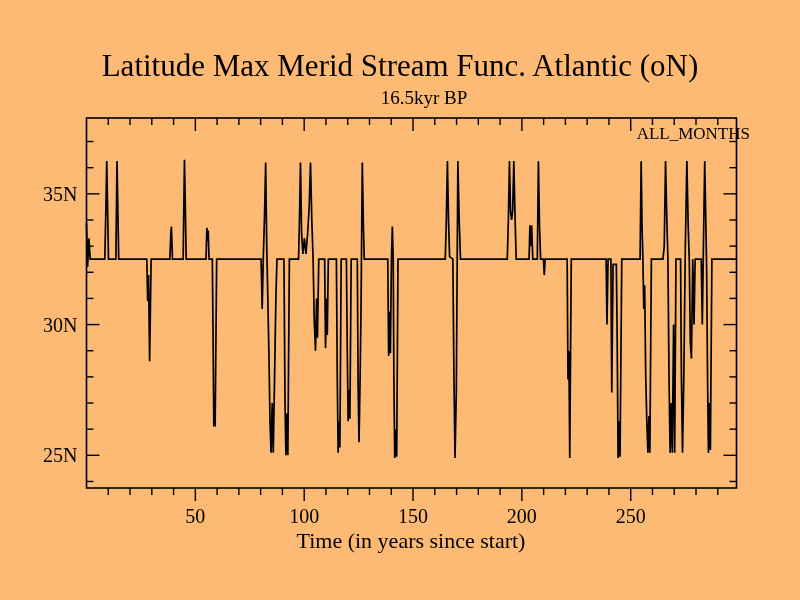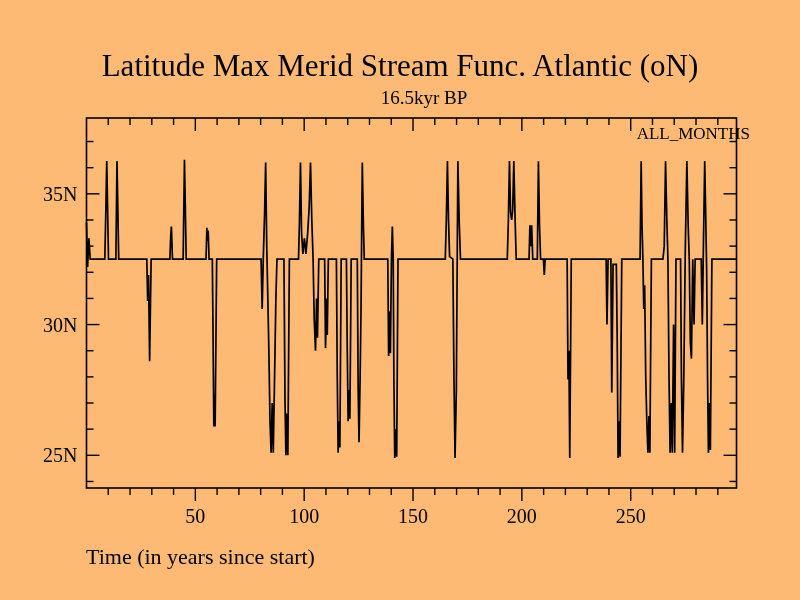--- a/index.html
+++ b/index.html
@@ -8,21 +8,21 @@
     font-family:"Liberation Serif","DejaVu Serif",serif;color:#000;overflow:hidden;
   }
   .abs{position:absolute;}
   #chart-title{
     left:40px;right:40px;top:48px;text-align:center;font-size:31px;
     white-space:nowrap;letter-spacing:0px;
   }
   #sub-left{left:86px;top:88px;font-size:19px;white-space:nowrap;}
   #sub-center{left:86px;width:676px;top:87px;text-align:center;font-size:19px;white-space:nowrap;}
   #sub-right{right:50px;top:87px;font-size:17px;white-space:nowrap;margin-top:37px;}
-  #xaxis-title{left:86px;width:650px;top:528px;font-size:22px;white-space:nowrap;margin-top:16px;}
+  #xaxis-title{left:86px;width:650px;top:528px;text-align:center;font-size:22px;white-space:nowrap;}
   #plot-svg{left:0;top:0;}
 </style>
 </head>
 <body>
 
 <div id="root">
   <div id="chart-title" class="abs">Latitude Max Merid Stream Func. Atlantic (oN)</div>
   <div id="sub-center" class="abs">16.5kyr BP</div>
   <div id="sub-right" class="abs">ALL_MONTHS</div>
 

